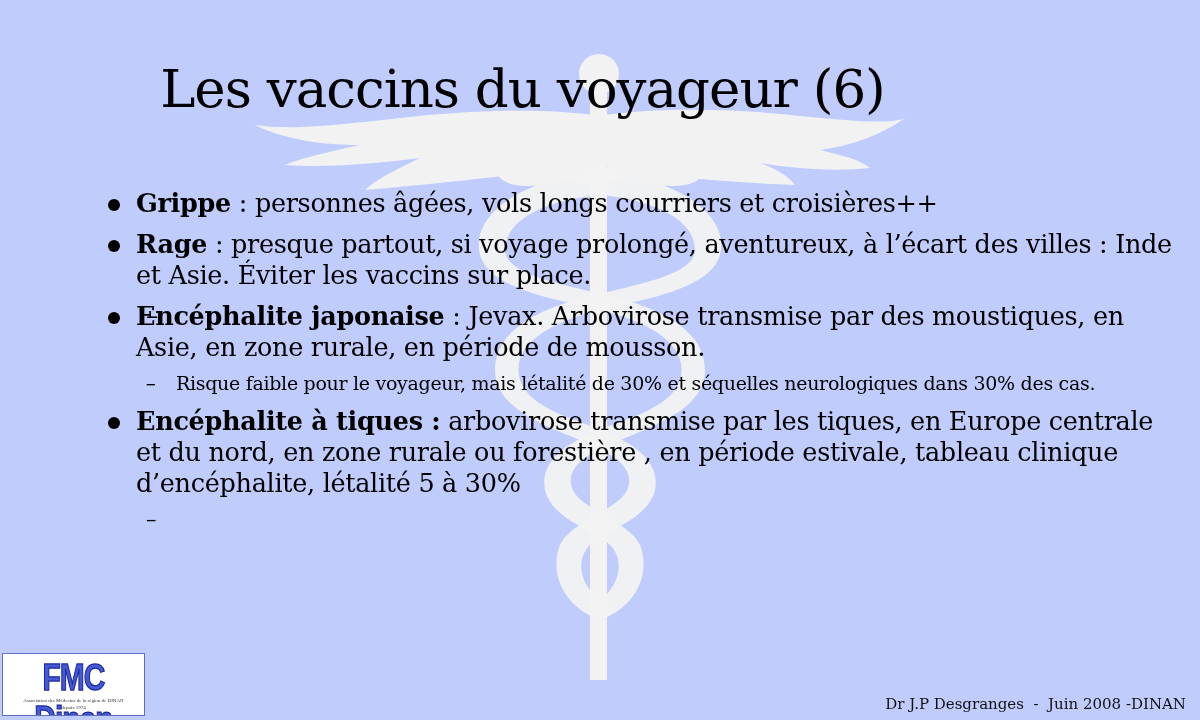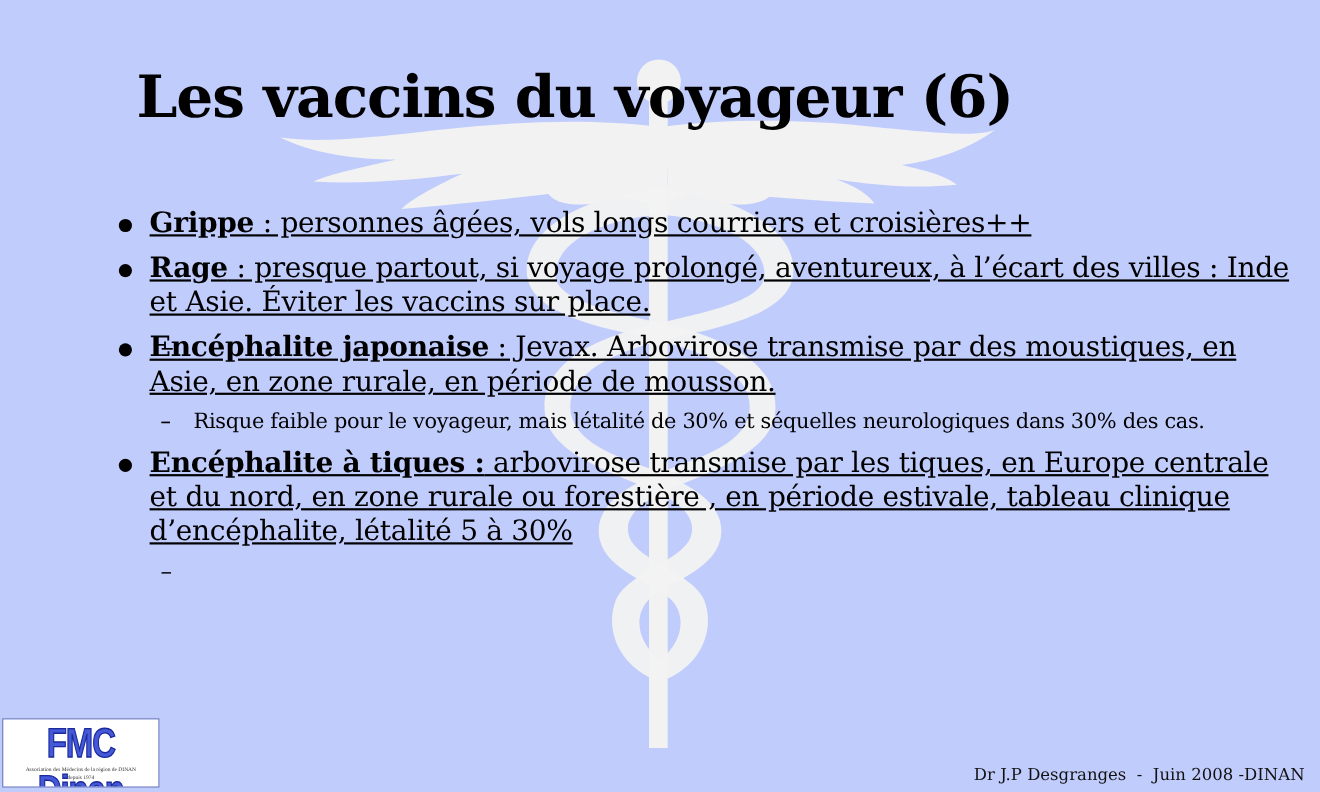--- a/index.html
+++ b/index.html
@@ -7,24 +7,24 @@
     width: 1200px; height: 720px; overflow: hidden; position: relative;
     background: #C0CCFC;
     font-family: "DejaVu Serif", "Liberation Serif", serif;
     color: #000;
   }
   .caduceus { position: absolute; left: 0; top: 0; width: 1200px; height: 720px; z-index: 0; }
   .slide { position: absolute; inset: 0; z-index: 1; }
   .title {
     position: absolute; left: 0; width: 1045px; top: 62px; text-align: center;
     font-family: "DejaVu Serif", "Liberation Serif", serif;
-    font-weight: bold; font-size: 53px; letter-spacing: -1px; line-height: 1;
+    font-weight: normal; font-size: 53px; letter-spacing: -1px; line-height: 1;
   }
   .content { position: absolute; left: 104px; top: 188px; width: 1080px; }
-  .item { position: relative; padding-left: 32px; font-size: 25.5px; line-height: 31px; margin-bottom: 10px; letter-spacing: -0.3px; text-decoration: underline; }
+  .item { position: relative; padding-left: 32px; font-size: 25.5px; line-height: 31px; margin-bottom: 10px; letter-spacing: -0.3px; }
   .item .bullet {
     position: absolute; left: 4px; top: 11px; width: 12px; height: 12px; border-radius: 50%; background: #000;
   }
   .item b { font-weight: bold; }
   .sub { position: relative; padding-left: 72px; margin-bottom: 10px; letter-spacing: -0.3px; }
   .sub .dash { position: absolute; left: 42px; }
   .sub.l { font-size: 24.5px; line-height: 30px; }
   .sub.s { font-size: 19px; line-height: 25px; margin-top: -2px; }
   .logo {
     position: absolute; left: 2px; top: 653px; width: 143px; height: 63px;

